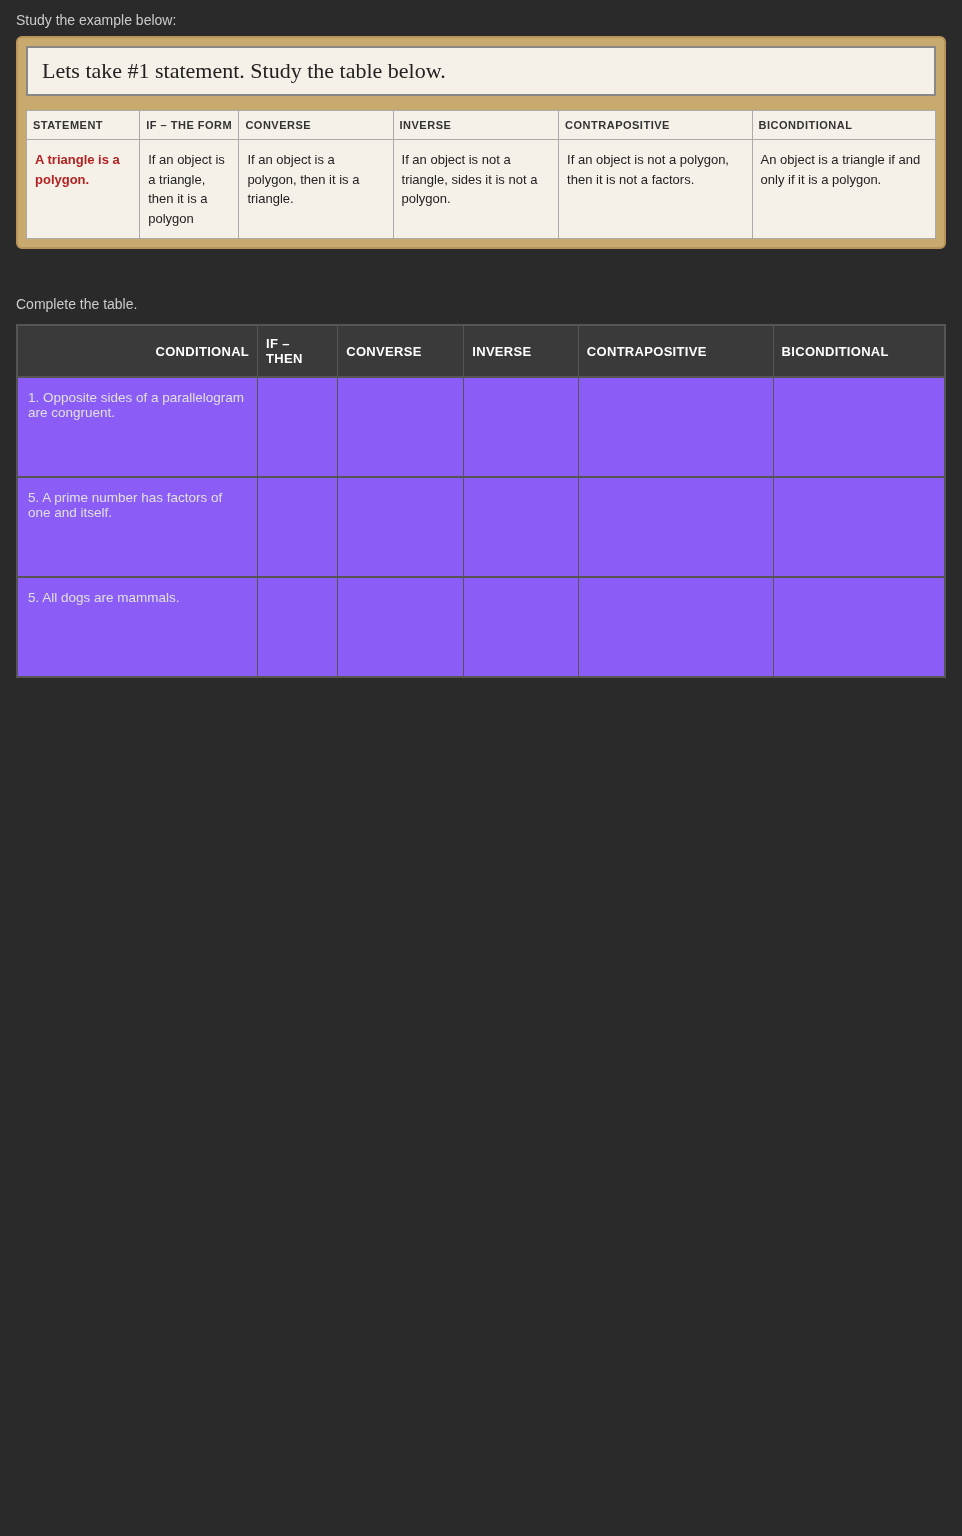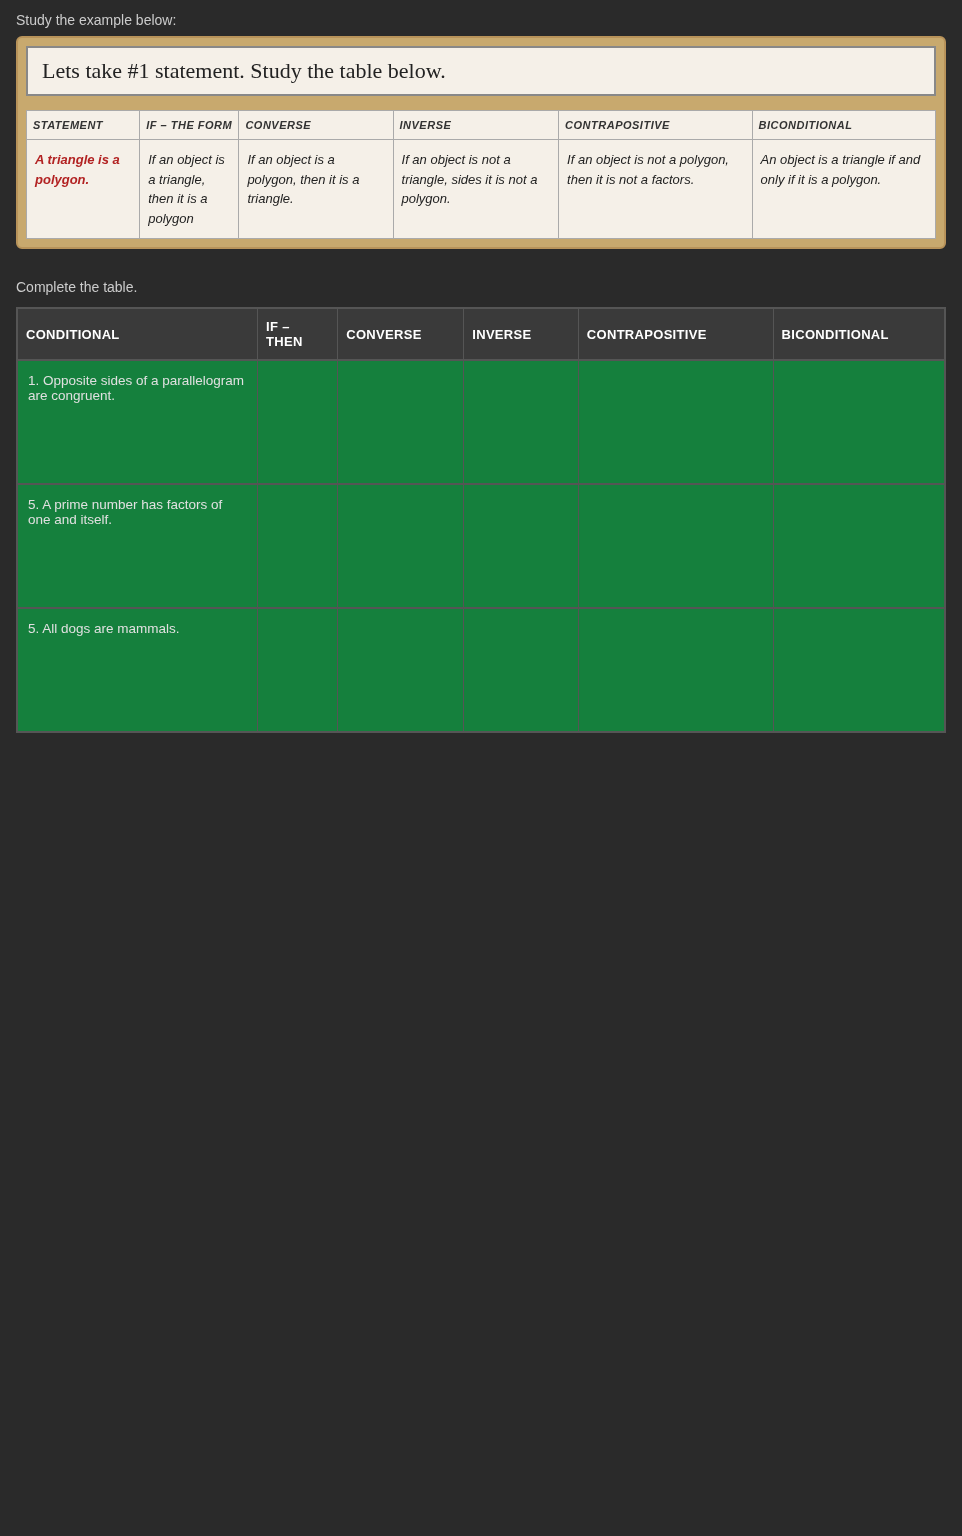--- a/index.html
+++ b/index.html
@@ -36,21 +36,20 @@
       font-weight: normal;
       padding: 10px 14px;
       margin-bottom: 14px;
       font-family: Georgia, serif;
     }
 
     .example-table {
       width: 100%;
       border-collapse: collapse;
       background: #86efac;
-      font-style: italic;
     }
 
     .example-table th {
       font-size: 11px;
       font-weight: bold;
       letter-spacing: 0.5px;
       color: #333;
       border: 1px solid #aaa;
       padding: 8px 6px;
       text-align: left;
@@ -68,20 +67,21 @@
       line-height: 1.5;
     }
 
     .example-table td.red-text {
       color: #b22222;
       font-weight: 600;
     }
 
     .complete-section {
       padding: 30px 16px 16px 16px;
+      margin-top: 17px;
     }
 
     .complete-label {
       font-size: 14px;
       color: #ccc;
       margin-bottom: 12px;
     }
 
     .complete-table {
       width: 100%;
@@ -95,21 +95,21 @@
       color: #fff;
       background-color: #3a3a3a;
       border: 1px solid #555;
       padding: 10px 8px;
       text-align: left;
       text-transform: uppercase;
       letter-spacing: 0.3px;
     }
 
     .complete-table th.conditional-header {
-      text-align: left;
+      text-align: right;
       width: 210px;
     }
 
     .complete-table th.if-then-header {
       width: 70px;
     }
 
     .complete-table th.converse-header {
       width: 110px;
     }
@@ -125,22 +125,22 @@
     .complete-table th.biconditional-header {
       width: 150px;
     }
 
     .complete-table td {
       border: 1px solid #555;
       padding: 12px 8px;
       vertical-align: top;
       font-size: 13px;
       color: #e0e0e0;
-      height: 124px;
-      background-color: #15803d;
+      height: 100px;
+      background-color: #8b5cf6;
     }
 
     .complete-table td.conditional-cell {
       color: #e0e0e0;
       padding: 12px 10px;
       font-size: 13.5px;
     }
 
     .complete-table tr {
       border-bottom: 2px solid #555;

